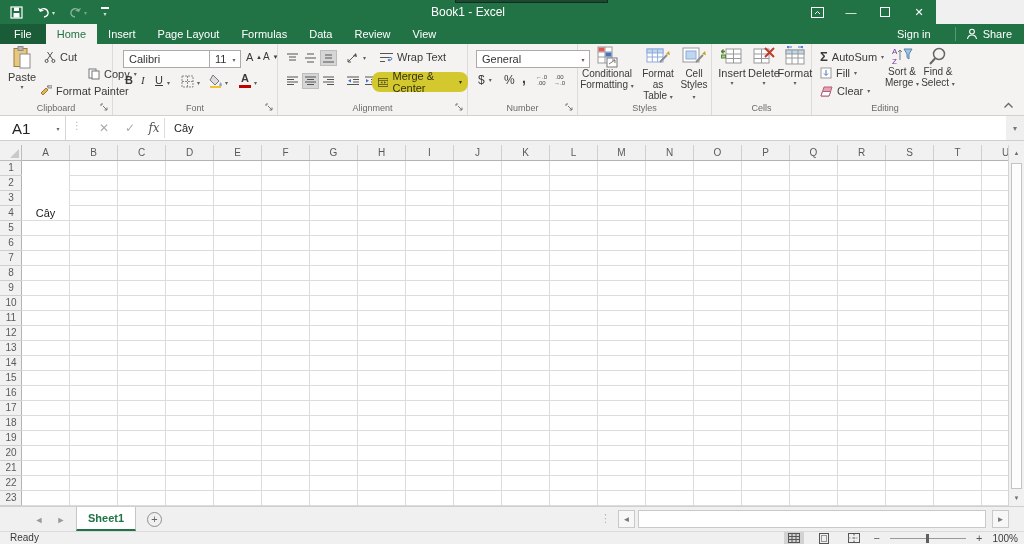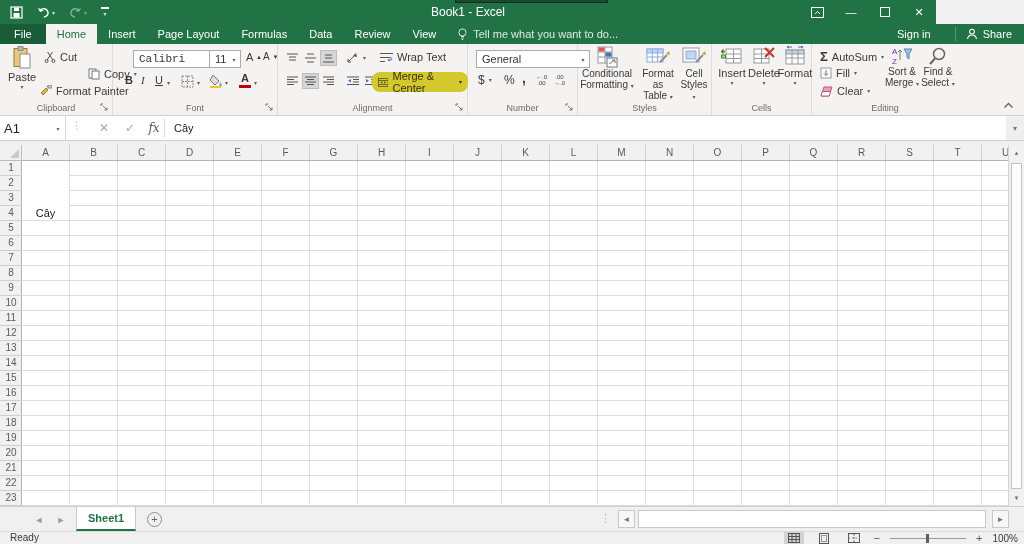--- a/index.html
+++ b/index.html
@@ -46,21 +46,21 @@
   .merge-hl { position:absolute; left:94px; top:28px; width:96px; height:20px; background:#d3c92e; border-radius:8px; display:flex; align-items:center; gap:4px; padding:0 6px; color:#33310f; font-size:11px; }
   .decbtn { position:absolute; display:flex; flex-direction:column; align-items:center; font-size:6px; line-height:6px; color:#444; }
   .styles-big { position:absolute; top:2px; display:flex; flex-direction:column; align-items:center; text-align:center; }
   .styles-big .l2 { font-size:10px; line-height:11px; color:#3b3a39; }
   .ed-small { position:absolute; display:flex; align-items:center; gap:4px; font-size:11px; color:#3b3a39; }
   .collapse-chev { position:absolute; right:10px; bottom:6px; color:#666; }
 
   
   .fbar { position:absolute; left:0; top:116px; width:1024px; height:25px; background:#fff; border-bottom:1px solid #d0cecd; }
   .namebox { position:absolute; left:0; top:0; width:66px; height:24px; background:#fff; border-right:1px solid #d6d6d6; display:flex; align-items:center; }
-  .namebox .nval { flex:1; padding-left:4px; font-size:13px; color:#222; }
+  .namebox .nval { flex:1; padding-left:12px; font-size:15px; color:#222; }
   .fdots { position:absolute; left:72px; top:4px; color:#b9b9b9; font-size:10px; }
   .fbtn { position:absolute; top:0; width:24px; height:24px; display:flex; align-items:center; justify-content:center; color:#a9a9a9; font-size:12px; }
   .fxl { font-family:"DejaVu Serif","Liberation Serif",serif; font-style:italic; color:#555; font-size:12px; }
   .fdiv { position:absolute; left:164px; top:2px; height:20px; width:1px; background:#dcdcdc; }
   .fcontent { position:absolute; left:174px; top:0; height:24px; line-height:24px; font-size:11px; color:#222; }
   .fexpand { position:absolute; right:0; top:0; width:18px; height:24px; background:#efefef; display:flex; align-items:center; justify-content:center; color:#777; font-size:8px; }
 
   
   .sheet { position:absolute; left:0; top:145px; width:1008px; height:361px; background:#fff; }
   .corner { position:absolute; left:0; top:0; width:22px; height:16px; background:#f1f1f1; border-right:1px solid #bdbdbd; border-bottom:1px solid #bdbdbd; }
@@ -156,27 +156,20 @@
   <div class="file-tab">File</div>
   <div id="menu-tabs" style="display:flex;">
       <div class="rtab active">Home</div>
       <div class="rtab">Insert</div>
       <div class="rtab">Page Layout</div>
       <div class="rtab">Formulas</div>
       <div class="rtab">Data</div>
       <div class="rtab">Review</div>
       <div class="rtab">View</div>
     </div>
-  <div class="tellme">
-    <svg width="11" height="13" viewBox="0 0 11 13">
-        <circle cx="5.5" cy="4.5" r="3.6" fill="none" stroke="#d7e8de"></circle>
-        <path d="M4 8.5 h3 M4.3 10 h2.4 M4.8 11.5 h1.4" stroke="#d7e8de" fill="none"></path>
-      </svg>
-    <span>Tell me what you want to do...</span>
-  </div>
 </div>
 <div class="tabrow-right">
   <span class="signin">Sign in</span>
   <span class="share">
     <svg width="12" height="12" viewBox="0 0 12 12">
         <circle cx="6" cy="3.6" r="2.4" fill="none" stroke="#fff" stroke-width="1.1"></circle>
         <path d="M1.5 11 C2 8 4 7 6 7 C8 7 10 8 10.5 11" fill="none" stroke="#fff" stroke-width="1.1"></path>
       </svg>
     <span>Share</span>
   </span>
@@ -219,21 +212,21 @@
       <span>Format Painter</span>
     </div>
     <div class="glabel">Clipboard</div>
     <svg class="launcher" width="9" height="9" viewBox="0 0 9 9">
         <path d="M1 3 V1 H3" fill="none" stroke="#777"></path>
         <path d="M3 3 L7 7 M7 4.5 V7 H4.5" fill="none" stroke="#777"></path>
       </svg>
   </div>
 
   <div class="rgroup" style="left:113px; width:165px;">
-    <div class="combo" style="left:20px; top:6px; width:104px; height:18px;font-family:Liberation Mono, monospace;">
+    <div class="combo" style="left:10px; top:6px; width:104px; height:18px;">
       <span class="cval">Calibri</span>
       <span class="ccaret">▾</span>
     </div>
     <div class="combo" style="left:96px; top:6px; width:32px; height:18px;">
       <span class="cval">11</span>
       <span class="ccaret">▾</span>
     </div>
     <div class="smallbtn" style="left:133px; top:7px; font-size:11px;">A<span style="font-size:7px;vertical-align:top;">▴</span></div>
     <div class="smallbtn" style="left:150px; top:7px; font-size:10px;">A<span style="font-size:7px;vertical-align:top;">▾</span></div>
     <div class="smallbtn" style="left:12px; top:30px; font-weight:bold;">B</div>

